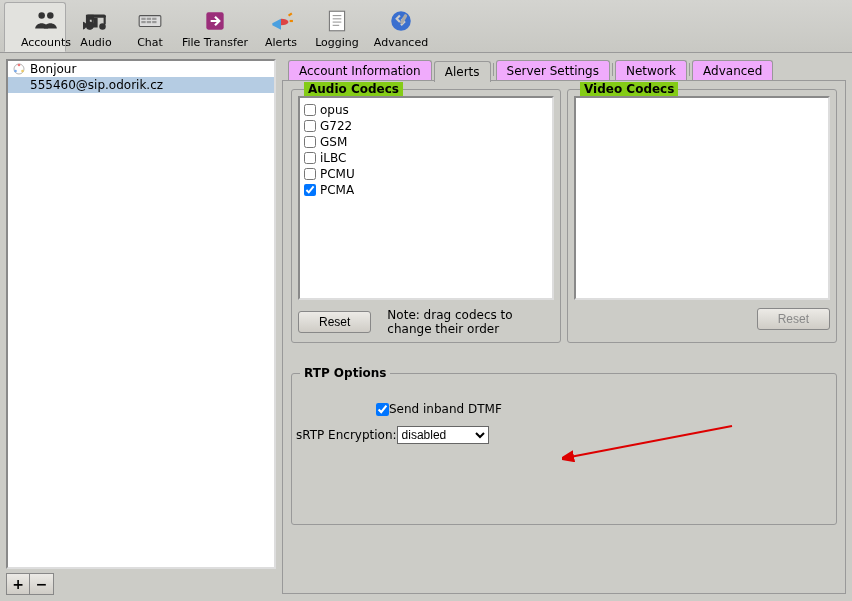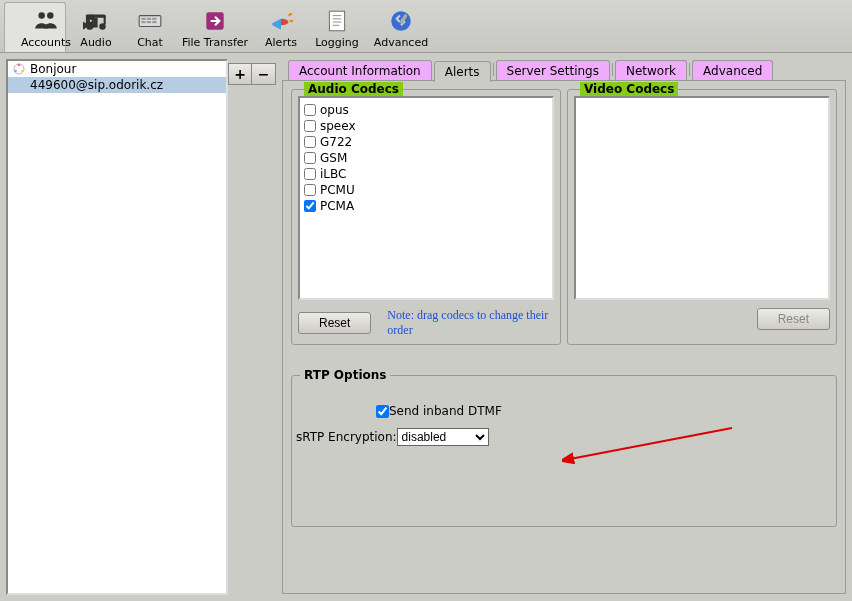--- a/index.html
+++ b/index.html
@@ -43,21 +43,21 @@
 
 .main {
   display: flex;
   height: calc(100% - 53px);
   padding: 6px;
   gap: 6px;
 }
 .sidebar {
   width: 270px;
   display: flex;
-  flex-direction: row;
+  flex-direction: column;
 }
 .account-list {
   flex: 1;
   background: #fff;
   border: 2px inset #ddd;
   overflow: auto;
 }
 .account-row {
   display: flex;
   align-items: center;
@@ -157,21 +157,21 @@
 }
 .btn {
   border: 1px solid #888;
   background: linear-gradient(#eceae6,#cfccc6);
   padding: 3px 20px;
   font-size: 12px;
   cursor: pointer;
   border-radius: 3px;
 }
 .btn:disabled { color: #888; cursor: default; }
-.note { font-size: 12px; color: #1d4ed8; font-family: Liberation Serif, serif; }
+.note { font-size: 12px; color: #000000; }
 
 .rtp-group {
   margin-top: 30px;
   border: 1px solid #999;
   border-radius: 3px;
   padding: 18px 4px 80px;
   position: relative;
 }
 .rtp-group .gtitle {
   position: absolute;
@@ -291,21 +291,21 @@
           <svg class="aicon" viewBox="0 0 14 14">
             <circle cx="7" cy="7" r="5" fill="none" stroke="#b4b4b4"></circle>
             <circle cx="7" cy="3" r="1.3" fill="#e77"></circle>
             <circle cx="3.5" cy="9" r="1.3" fill="#7ae"></circle>
             <circle cx="10.5" cy="9" r="1.3" fill="#ec6"></circle>
           </svg>
           <span>Bonjour</span>
         </div>
         <div class="account-row sel">
           <span class="aicon"></span>
-          <span>449600@sip.odorik.cz</span>
+          <span>555460@sip.odorik.cz</span>
         </div>
       </div>
     <div class="addremove">
       <div class="sqbtn">+</div>
       <div class="sqbtn">−</div>
     </div>
   </div>
 
   <div class="content">
     <div class="tabs" id="tabs">
@@ -322,24 +322,20 @@
       <div class="codec-row">
         <div class="group">
           <span class="gtitle">Audio Codecs</span>
           <div class="codec-list" id="audiocodecs">
               <div class="chk-row">
                 <input type="checkbox" style="">
                 <span>opus</span>
               </div>
               <div class="chk-row">
                 <input type="checkbox" style="">
-                <span>speex</span>
-              </div>
-              <div class="chk-row">
-                <input type="checkbox" style="">
                 <span>G722</span>
               </div>
               <div class="chk-row">
                 <input type="checkbox" style="">
                 <span>GSM</span>
               </div>
               <div class="chk-row">
                 <input type="checkbox" style="">
                 <span>iLBC</span>
               </div>

